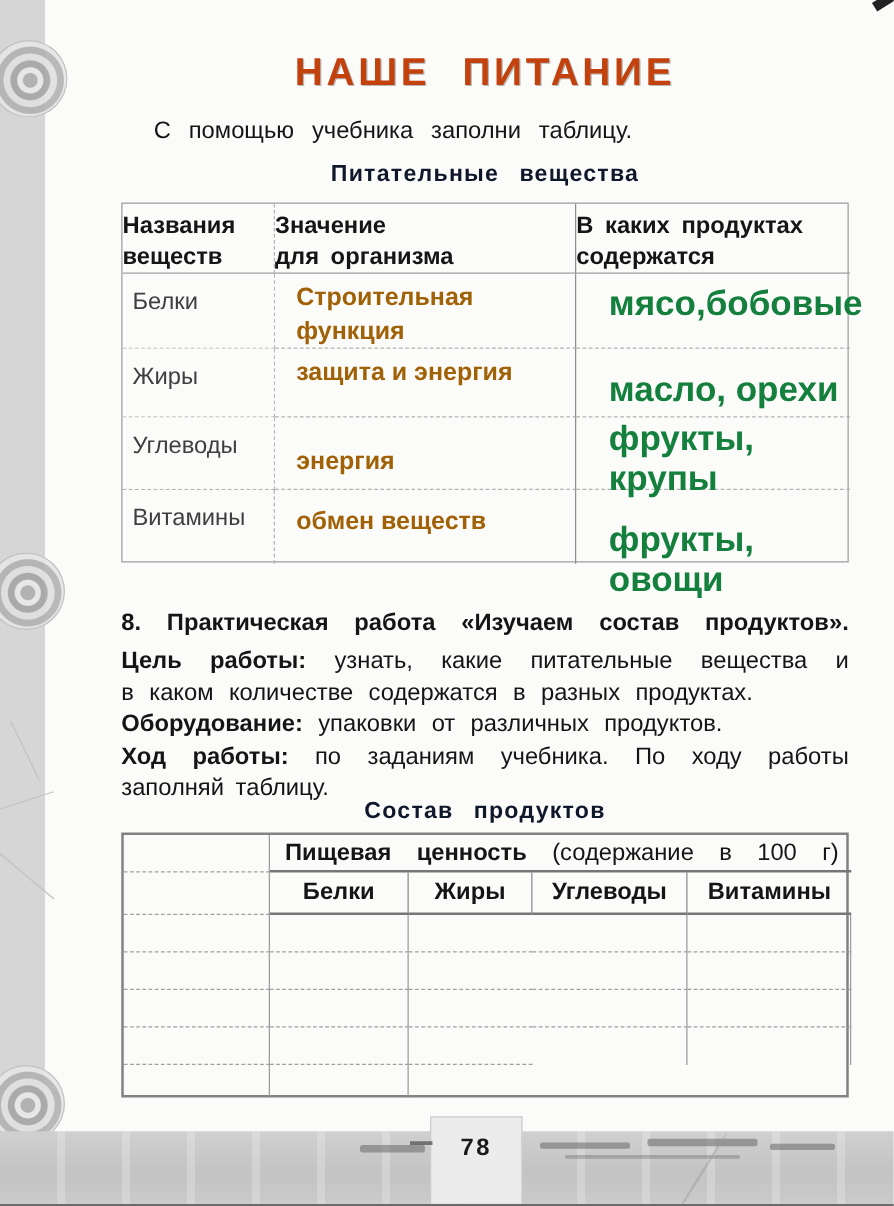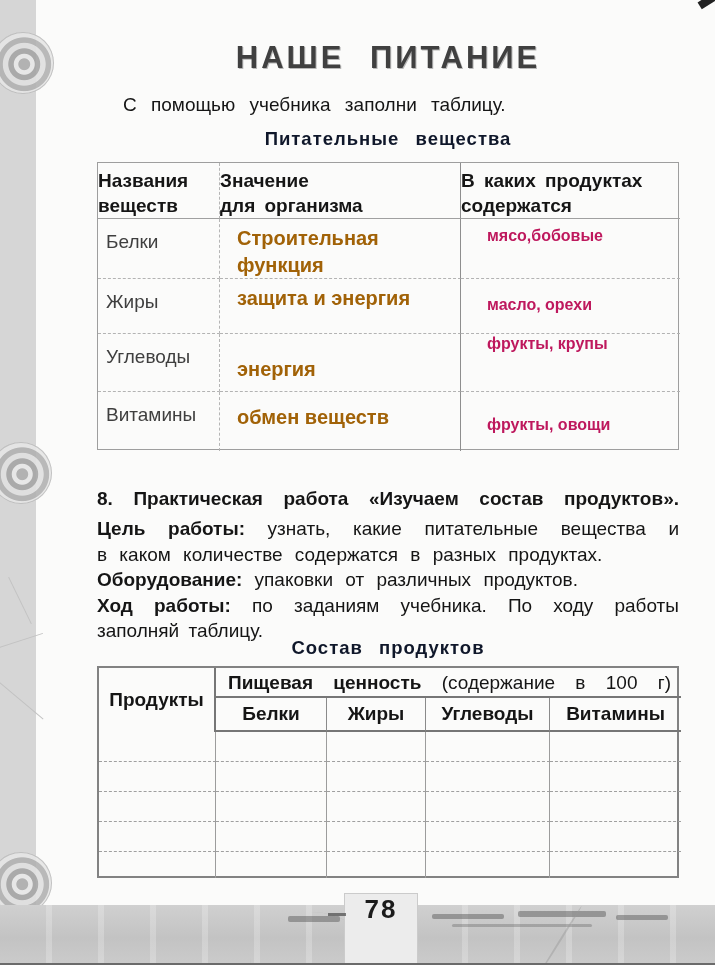--- a/index.html
+++ b/index.html
@@ -30,48 +30,48 @@
   .sm2{left:518px;top:911px;width:88px;height:6px;}
   .sm3{left:616px;top:915px;width:52px;height:5px;}
   .sm4{left:288px;top:916px;width:52px;height:6px;}
   .sm5{left:452px;top:924px;width:140px;height:3px;opacity:.35;}
   .arc{position:absolute;border:1px solid #a8a8a8;border-radius:50%;z-index:4;opacity:.45;background:transparent;}
   .arc1{left:250px;top:912px;width:120px;height:90px;border-top:none;border-left:none;}
   .arc2{left:560px;top:900px;width:2px;height:78px;border:none;background:#9a9a9a;transform:rotate(32deg);}
   
   .tab{position:absolute;left:344px;top:893px;width:74px;height:72px;background:#ececec;z-index:5;
     box-shadow:0 0 0 1px rgba(170,170,170,.5) inset;}
-  .pagenum{position:absolute;left:0;top:1px;width:100%;text-align:center;
-    font-size:26px;font-weight:bold;letter-spacing:2px;color:#1b1b1b;}
+  .pagenum{position:absolute;left:0;top:15px;width:100%;text-align:center;
+    font-size:19px;font-weight:bold;letter-spacing:2px;color:#1b1b1b;}
   .numdash{position:absolute;left:-16px;top:20px;width:18px;height:3px;background:#4a4a4a;opacity:.7;}
   .corner-mark{position:absolute;right:-5px;top:-4px;width:22px;height:8px;background:#222;transform:rotate(-32deg);z-index:6;}
   
   .content{position:absolute;left:97px;top:0;width:582px;z-index:2;}
   .title{position:absolute;left:0;top:40px;width:582px;text-align:center;
-    font-size:31px;font-weight:bold;color:#404040;letter-spacing:3px;word-spacing:14px;
+    font-size:31px;font-weight:bold;color:#c2410c;letter-spacing:3px;word-spacing:14px;
     text-shadow:1px 1px 0 rgba(130,130,130,.55);}
   .intro{position:absolute;left:26px;top:94px;width:556px;font-size:19px;word-spacing:9px;}
   .gsub{position:absolute;width:582px;text-align:center;font-size:18.5px;font-weight:bold;
     color:#0f172a;letter-spacing:1px;word-spacing:10px;}
   .gsub1{left:0;top:128px;}
   .gsub2{left:0;top:637px;}
   
   .t1{position:absolute;left:0;top:162px;width:582px;height:288px;display:grid;
     grid-template-columns:122px 241px 219px;grid-template-rows:56px 60px 55px 58px 59px;
     border:1.5px solid #9e9e9e;box-sizing:border-box;}
   .t1 > div{box-sizing:border-box;}
   .pre{white-space:pre-line;}
   .t1h{font-weight:bold;font-size:19px;line-height:1.32;padding-top:5px;word-spacing:4px;}
   .vdash{border-right:1px dashed #b5b5b5;}
   .vsolid{border-right:1.5px solid #8e8e8e;}
   .hb1{border-bottom:1px solid #a0a0a0;}
   .hbd{border-bottom:1px dashed #b3b3b3;}
   .t1l{font-size:19px;color:#3f3f3f;padding:12px 0 0 8px;}
   .t1v{font-size:20px;font-weight:bold;color:#a16207;padding:6px 0 0 17px;line-height:1.35;}
-  .t1p{font-size:16px;font-weight:bold;color:#be185d;padding:8px 0 0 26px;}
+  .t1p{font-size:28px;font-weight:bold;color:#15803d;padding:8px 0 0 26px;}
   .pv3{padding-top:22px;} .pv4{padding-top:12px;}
   .pp2{padding-top:5px;margin-top:12px;} .pp3{padding-top:1px;} .pp4{padding-top:24px;}
   
   .sec2{position:absolute;left:0;top:486px;width:582px;font-size:19px;line-height:25.4px;}
   .jline{text-align:justify;text-align-last:justify;}
   .b{font-weight:bold;}
   .s2head{font-weight:bold;margin-bottom:5px;}
   .ws7{word-spacing:7px;} .ws4{word-spacing:4px;}
   
   .t2{position:absolute;left:0;top:666px;width:582px;height:212px;display:grid;
@@ -143,21 +143,20 @@
       <div class="jline"><span class="b">Цель работы:</span><span> узнать, какие питательные вещества и</span></div>
       <div class="ws7">в каком количестве содержатся в разных продуктах.</div>
       <div class="ws7"><span class="b">Оборудование:</span><span> упаковки от различных продуктов.</span></div>
       <div class="jline"><span class="b">Ход работы:</span><span> по заданиям учебника. По ходу работы</span></div>
       <div class="ws4">заполняй таблицу.</div>
     </div>
 
     <div class="gsub gsub2">Состав продуктов</div>
 
     <div class="t2">
-      <div class="c-products">Продукты</div>
       <div class="c-valhdr"><span class="b">Пищевая ценность</span><span> (содержание в 100 г)</span></div>
       <div class="c-sub vr2 s1">Белки</div>
       <div class="c-sub vr2 s2">Жиры</div>
       <div class="c-sub vr2 s3">Углеводы</div>
       <div class="c-sub s4">Витамины</div>
 
     <div class="t2cell vr hb"></div>
         <div class="t2cell vr hb"></div>
         <div class="t2cell vr hb"></div>
         <div class="t2cell vr hb"></div>

